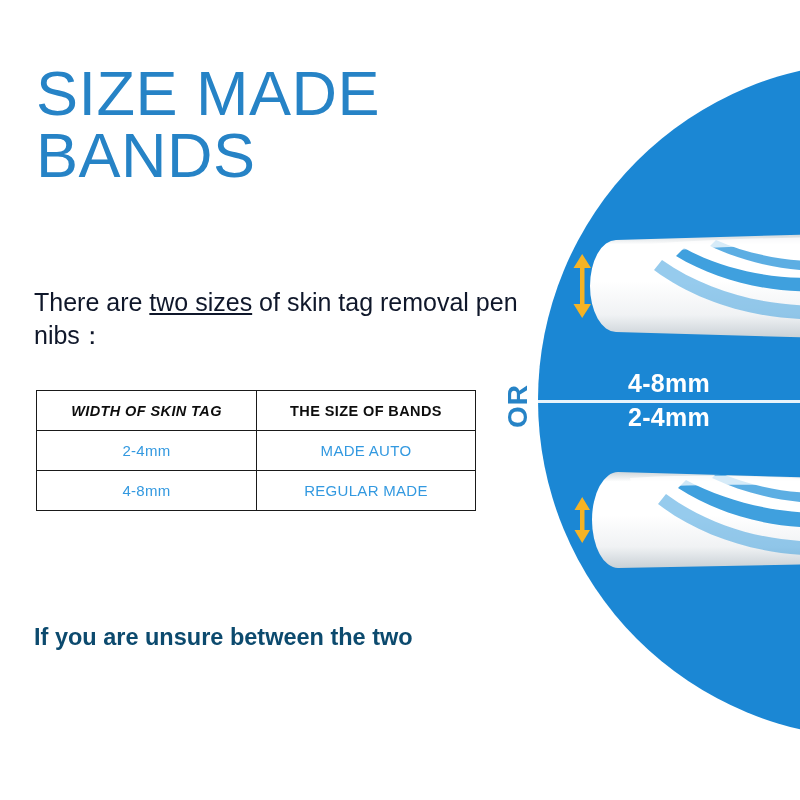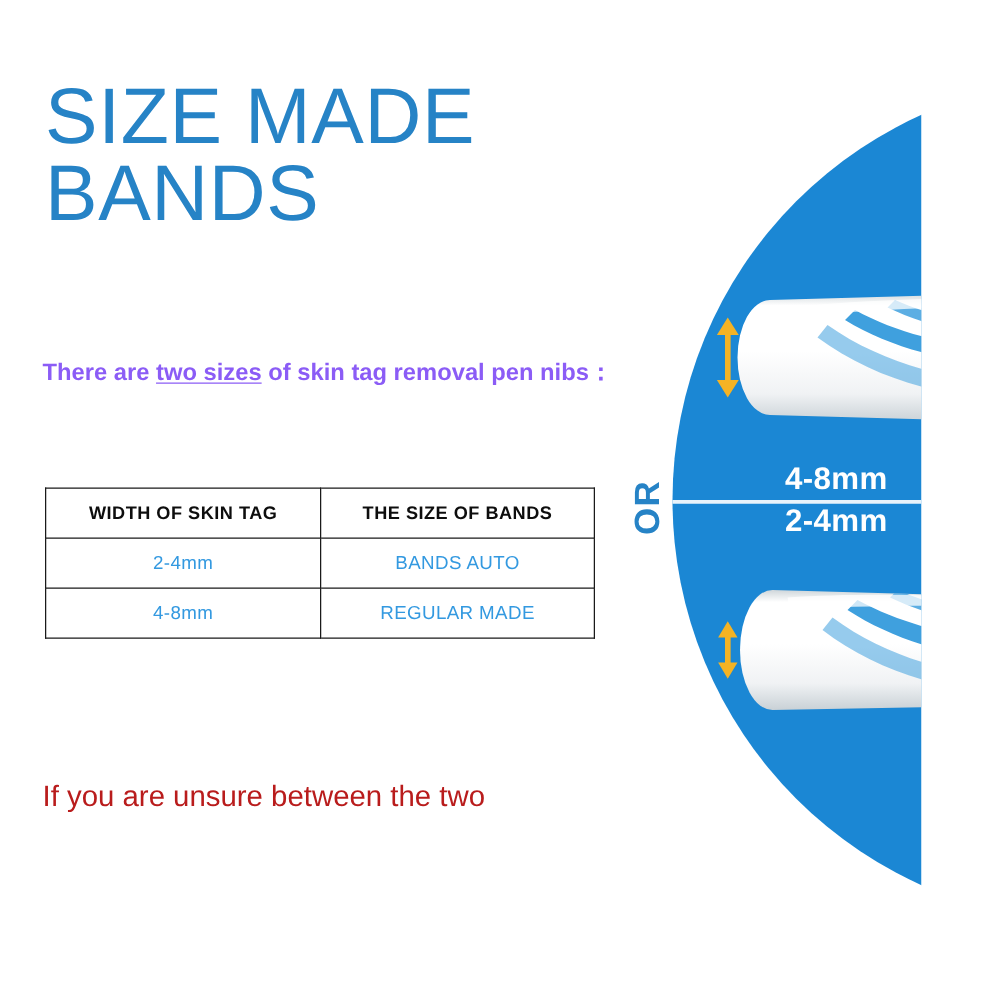--- a/index.html
+++ b/index.html
@@ -5,21 +5,21 @@
   html, body {
     margin: 0;
     padding: 0;
     background: #ffffff;
   }
   body {
     font-family: "Liberation Sans", sans-serif;
   }
   #canvas {
     position: relative;
-    width: 737px;
+    width: 800px;
     height: 800px;
     background: #ffffff;
     overflow: hidden;
   }
 
   
   .blue-disc {
     position: absolute;
     left: 538px;
     top: 62px;
@@ -41,24 +41,24 @@
     color: #2683c6;
     font-weight: 400;
   }
 
   
   .intro {
     position: absolute;
     left: 34px;
     top: 286px;
     width: 500px;
-    font-size: 19px;
+    font-size: 25px;
     line-height: 1.33;
-    color: #8b5cf6;
-    font-weight: 700;
+    color: #0f172a;
+    font-weight: 400;
   }
   .intro u {
     text-decoration: underline;
     text-underline-offset: 2px;
   }
 
   
   .size-table {
     position: absolute;
     left: 36px;
@@ -80,33 +80,33 @@
     font-weight: 700;
     color: #0d0d0d;
     letter-spacing: 0.4px;
   }
   .size-table td {
     font-size: 15px;
     font-weight: 400;
     color: #3399e0;
     letter-spacing: 0.3px;
   }
-  .col-left  { width: 219px; }
+  .col-left  { width: 219px; font-style: italic; }
   .col-right { width: 218px; }
 
   
   .footer-note {
     position: absolute;
     left: 34px;
     top: 622px;
     width: 470px;
     font-size: 23.5px;
     line-height: 1.33;
-    color: #b91c1c;
-    font-weight: 400;
+    color: #0c4a6e;
+    font-weight: 700;
   }
 
   
   .or-label {
     position: absolute;
     left: 495px;
     top: 381px;
     width: 46px;
     height: 50px;
     display: flex;
@@ -170,21 +170,21 @@
   <table class="size-table">
     <thead>
       <tr>
         <th class="col-left">WIDTH OF SKIN TAG</th>
         <th class="col-right">THE SIZE OF BANDS</th>
       </tr>
     </thead>
     <tbody>
       <tr>
         <td>2-4mm</td>
-        <td>BANDS AUTO</td>
+        <td>MADE AUTO</td>
       </tr>
       <tr>
         <td>4-8mm</td>
         <td>REGULAR MADE</td>
       </tr>
     </tbody>
   </table>
 
   <div class="footer-note">
     <div>If you are unsure between the two</div>

